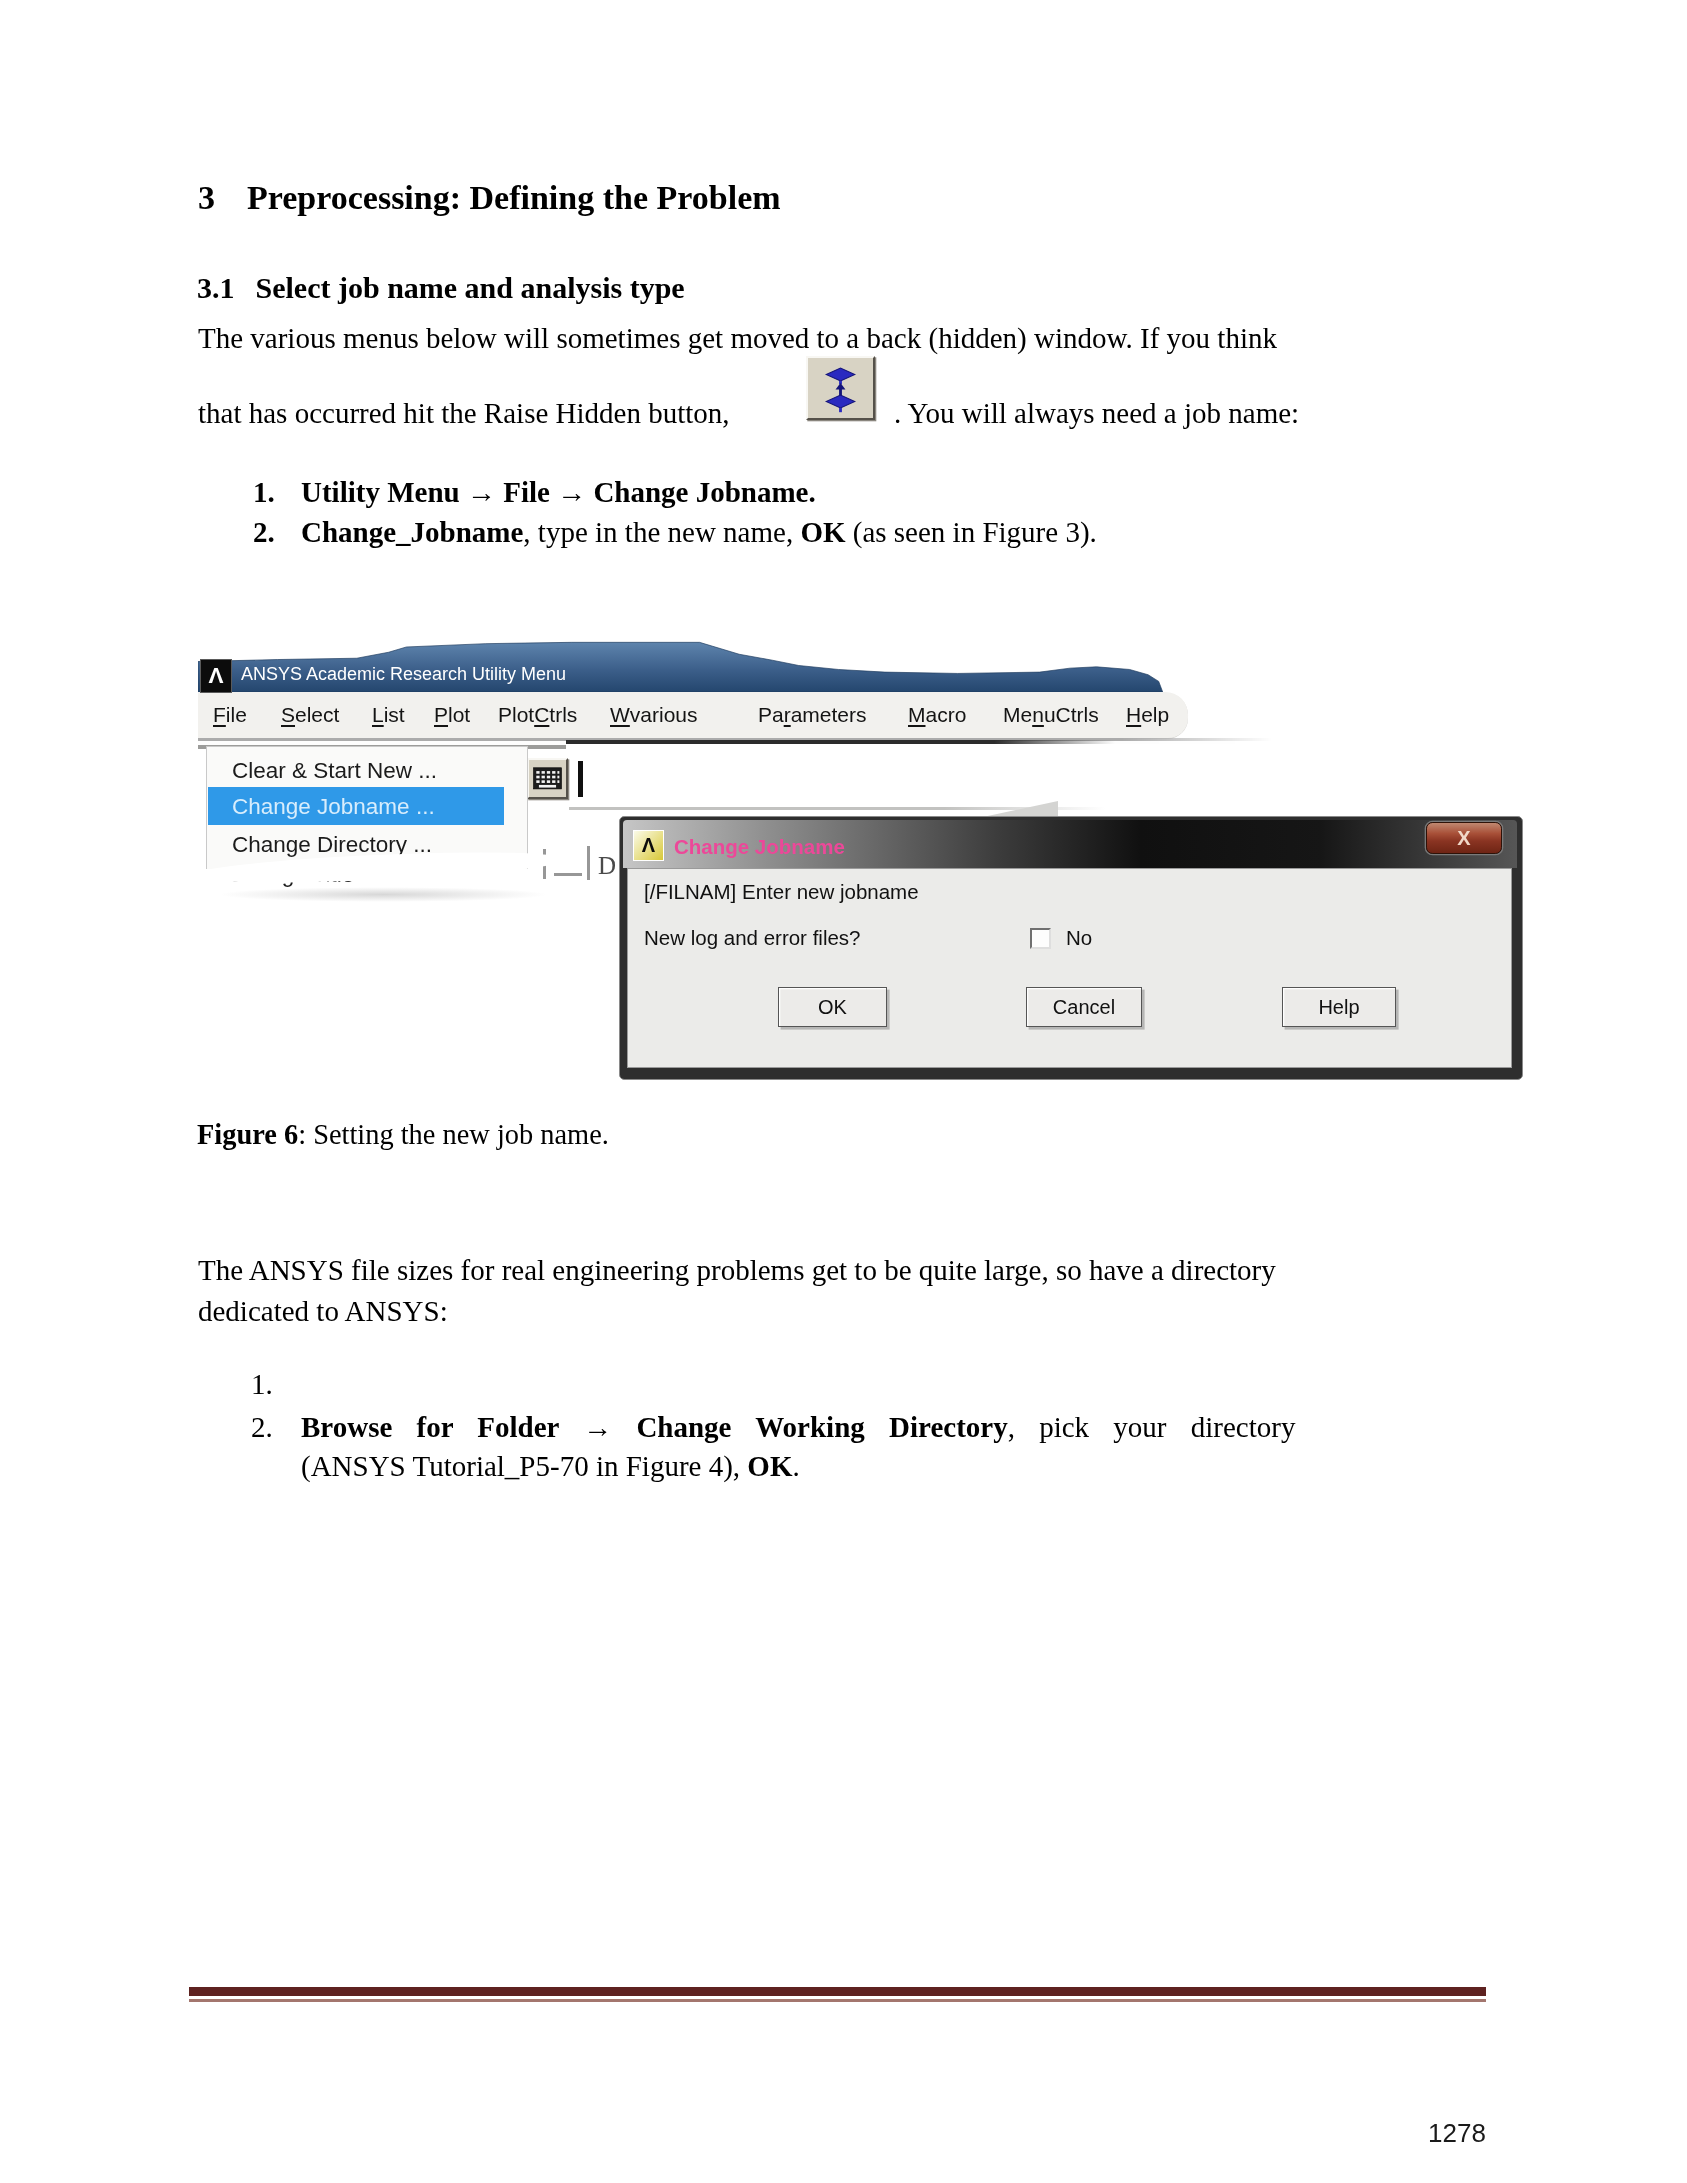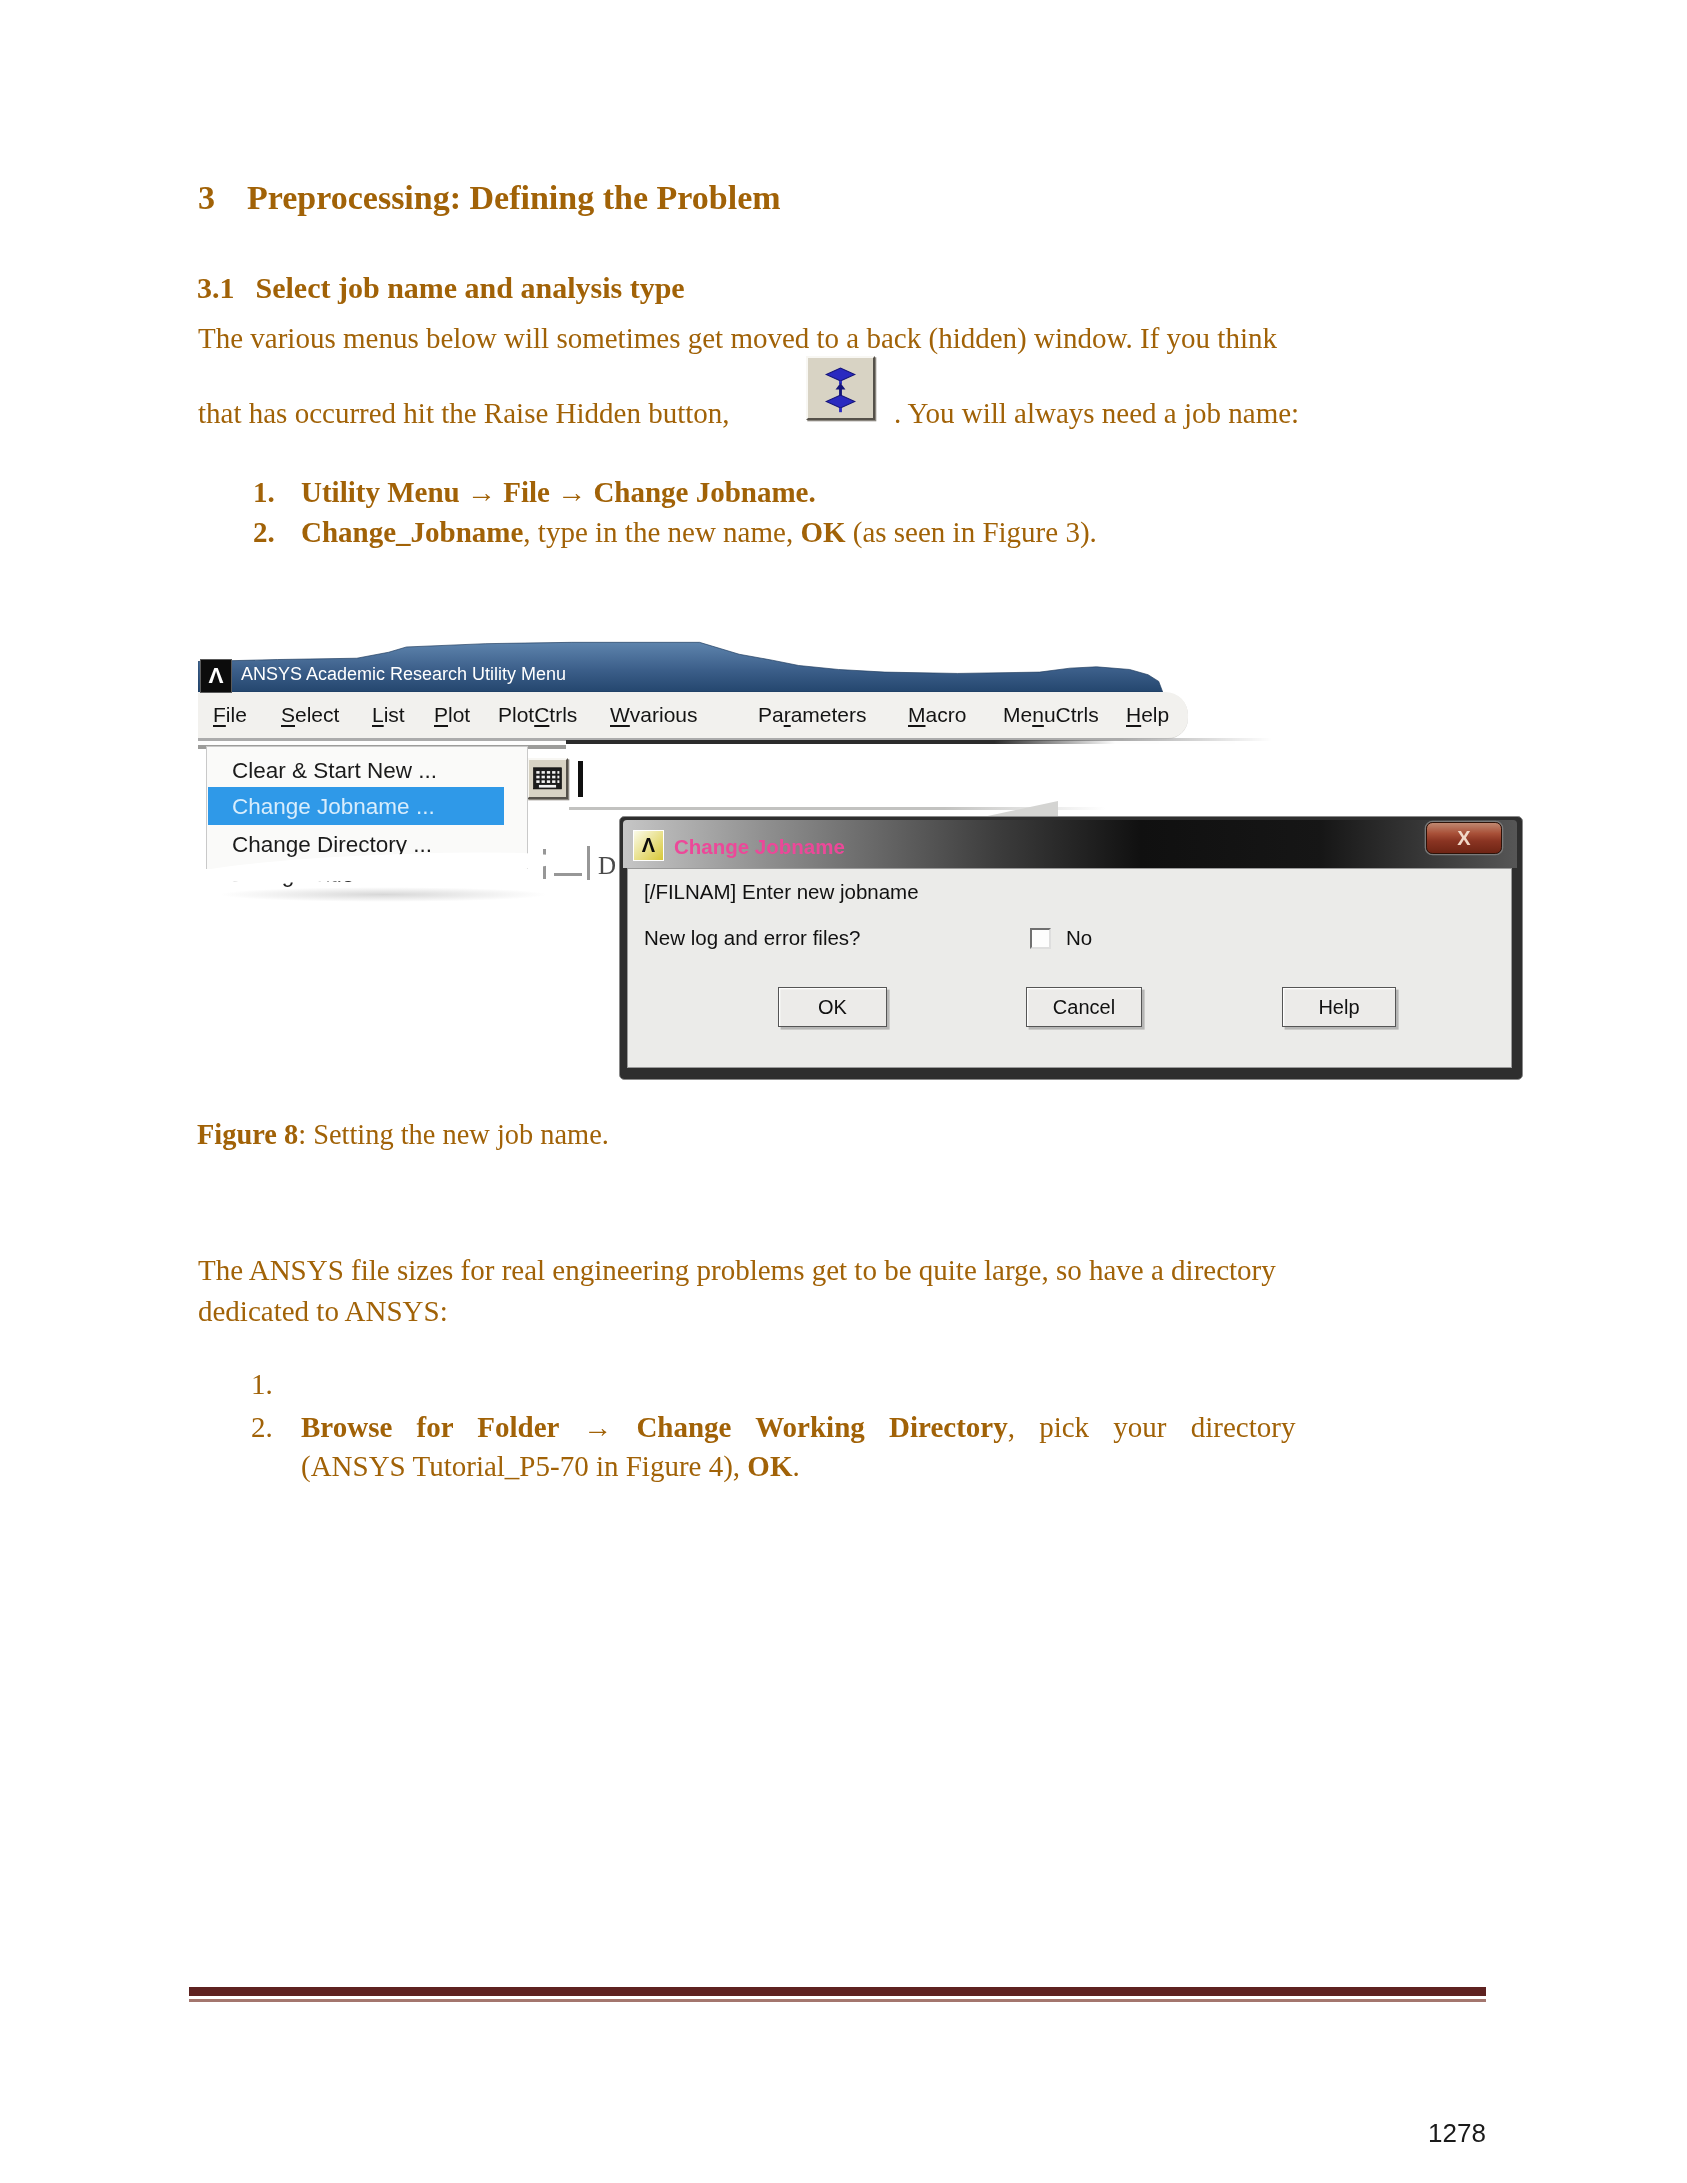--- a/index.html
+++ b/index.html
@@ -1,18 +1,18 @@
 <!DOCTYPE html>
 <html style="font-size:10.6px"><head>
 <meta charset="utf-8">
 <style>
   html,body{margin:0;padding:0;background:#888;}
   #page{position:relative;width:1687px;height:2183px;background:#ffffff;overflow:hidden;}
   .abs{position:absolute;}
-  .serif{font-family:"Liberation Serif","DejaVu Serif",serif;color:#a16207;}
+  .serif{font-family:"Liberation Serif","DejaVu Serif",serif;color:#000000;}
   .sans{font-family:"Liberation Sans","DejaVu Sans",sans-serif;color:#0f0f0f;}
   .b{font-weight:700;}
   .h1{font-size:34px;font-weight:700;white-space:nowrap;}
   .h2{font-size:30px;font-weight:700;white-space:nowrap;}
   .body-t{font-size:29px;white-space:nowrap;}
   .cap{font-size:28.4px;white-space:nowrap;}
   .mi{font-size:21px;white-space:nowrap;color:#141414;}
   .u{text-decoration:underline;text-underline-offset:3.3px;}
   .dd-t{font-size:22.5px;white-space:nowrap;color:#1b1b1b;}
   .dlg-t{font-size:20.5px;white-space:nowrap;color:#111;}
@@ -185,21 +185,21 @@
       <span>OK</span>
     </div>
   <div class="abs dlg-btn" style="left:1026px;top:987px;width:114px;">
       <span>Cancel</span>
     </div>
   <div class="abs dlg-btn" style="left:1282px;top:987px;width:112px;">
       <span>Help</span>
     </div>
 
   <div class="abs serif cap" style="left:197px;top:1119px;">
-    <span class="b">Figure 8</span><span>: Setting the new job name.</span>
+    <span class="b">Figure 6</span><span>: Setting the new job name.</span>
   </div>
 
   <div class="abs serif body-t" style="left:198px;top:1254px;">The ANSYS file sizes for real engineering problems get to be quite large, so have a directory</div>
   <div class="abs serif body-t" style="left:198px;top:1295px;">dedicated to ANSYS:</div>
 
   <div class="abs serif body-t" style="left:251px;top:1368px;">1.</div>
 
   <div class="abs serif body-t" style="left:251px;top:1411px;">2.</div>
   <div class="abs serif body-t" style="left:301px;top:1411px;word-spacing:17px;">
     <span class="b">Browse for Folder → Change Working Directory</span><span>, pick your directory</span>

